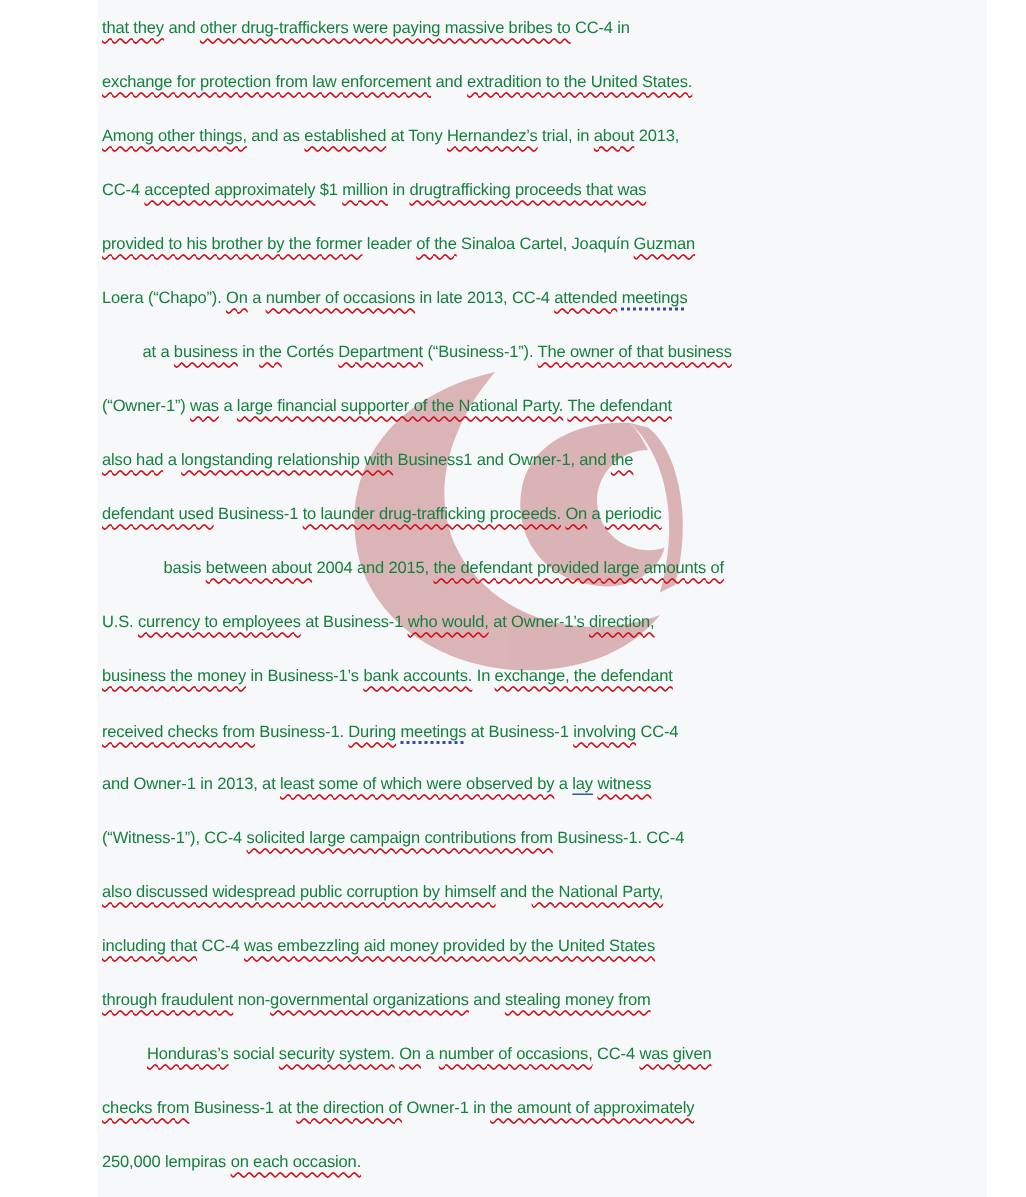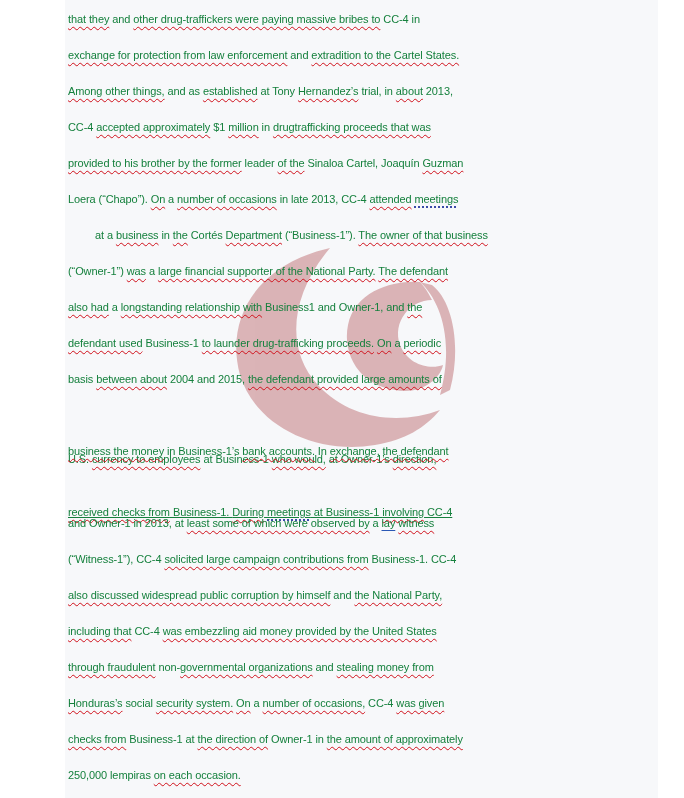--- a/index.html
+++ b/index.html
@@ -62,34 +62,34 @@
          C 420 395, 440 380, 443 365
          C 430 370, 408 365, 400 345
          C 392 322, 410 300, 432 300
          C 428 292, 424 286, 420 282 Z"></path>
     <path d="M 420 282 C 440 300, 455 340, 440 395 L 450 390 C 462 345, 452 300, 432 285 Z"></path>
   </g>
 </svg>
 
 <div class="text" id="text">
     <div class="line" style="top: 9px;"><span class="sp">that they</span><span> and </span><span class="sp">other drug-traffickers were paying massive bribes to</span><span> CC-4 in</span></div>
-    <div class="line" style="top: 45px;"><span class="sp">exchange for protection from law enforcement</span><span> and </span><span class="sp">extradition to the Cartel States.</span></div>
+    <div class="line" style="top: 45px;"><span class="sp">exchange for protection from law enforcement</span><span> and </span><span class="sp">extradition to the United States.</span></div>
     <div class="line" style="top: 81px;"><span class="sp">Among other things,</span><span> and as </span><span class="sp">established</span><span> at Tony </span><span class="sp">Hernandez’s</span><span> trial, in </span><span class="sp">about</span><span> 2013,</span></div>
     <div class="line" style="top: 117px;"><span>CC-4 </span><span class="sp">accepted approximately</span><span> $1 </span><span class="sp">million</span><span> in </span><span class="sp">drugtrafficking proceeds that was</span></div>
     <div class="line" style="top: 153px;"><span class="sp">provided to his brother by the former</span><span> leader </span><span class="sp">of the</span><span> Sinaloa Cartel, Joaquín </span><span class="sp">Guzman</span></div>
     <div class="line" style="top: 189px;"><span>Loera (“Chapo”). </span><span class="sp">On</span><span> a </span><span class="sp">number of occasions</span><span> in late 2013, CC-4 </span><span class="sp">attended</span><span> </span><span class="gr">meetings</span></div>
     <div class="line" style="top: 225px; margin-left: 27px;"><span>at a </span><span class="sp">business</span><span> in </span><span class="sp">the</span><span> Cortés </span><span class="sp">Department</span><span> (“Business-1”). </span><span class="sp">The owner of that business</span></div>
     <div class="line" style="top: 261px;"><span>(“Owner-1”) </span><span class="sp">was</span><span> a </span><span class="sp">large financial supporter of the National Party.</span><span> </span><span class="sp">The defendant</span></div>
     <div class="line" style="top: 297px;"><span class="sp">also had</span><span> a </span><span class="sp">longstanding relationship with</span><span> Business1 and Owner-1, and </span><span class="sp">the</span></div>
     <div class="line" style="top: 333px;"><span class="sp">defendant used</span><span> Business-1 </span><span class="sp">to launder drug-trafficking proceeds.</span><span> </span><span class="sp">On</span><span> a </span><span class="sp">periodic</span></div>
-    <div class="line" style="top: 369px;"><span>basis </span><span class="sp">between about</span><span> 2004 and 2015, </span><span class="sp">the defendant provided large amounts of</span></div>
-    <div class="line" style="top: 405px; margin-top: 44px;"><span>U.S. </span><span class="sp">currency to employees</span><span> at Business-1 </span><span class="sp">who would,</span><span> at Owner-1’s </span><span class="sp">direction,</span></div>
+    <div class="line" style="top: 369px; margin-left: 41px;"><span>basis </span><span class="sp">between about</span><span> 2004 and 2015, </span><span class="sp">the defendant provided large amounts of</span></div>
+    <div class="line" style="top: 405px;"><span>U.S. </span><span class="sp">currency to employees</span><span> at Business-1 </span><span class="sp">who would,</span><span> at Owner-1’s </span><span class="sp">direction,</span></div>
     <div class="line" style="top: 441px;"><span class="sp">business the money</span><span> in Business-1’s </span><span class="sp">bank accounts.</span><span> In </span><span class="sp">exchange, the defendant</span></div>
-    <div class="line" style="top: 502px; text-decoration: underline;"><span class="sp">received checks from</span><span> Business-1. </span><span class="sp">During</span><span> </span><span class="gr">meetings</span><span> at Business-1 </span><span class="sp">involving</span><span> CC-4</span></div>
+    <div class="line" style="top: 478px;"><span class="sp">received checks from</span><span> Business-1. </span><span class="sp">During</span><span> </span><span class="gr">meetings</span><span> at Business-1 </span><span class="sp">involving</span><span> CC-4</span></div>
     <div class="line" style="top: 513px;"><span>and Owner-1 in 2013, at </span><span class="sp">least some of which were observed by</span><span> a </span><span class="ln">lay</span><span> </span><span class="sp">witness</span></div>
     <div class="line" style="top: 549px;"><span>(“Witness-1”), CC-4 </span><span class="sp">solicited large campaign contributions from</span><span> Business-1. CC-4</span></div>
     <div class="line" style="top: 585px; text-align: right;"><span class="sp">also discussed widespread public corruption by himself</span><span> and </span><span class="sp">the National Party,</span></div>
     <div class="line" style="top: 621px;"><span class="sp">including that</span><span> CC-4 </span><span class="sp">was embezzling aid money provided by the United States</span></div>
     <div class="line" style="top: 657px;"><span class="sp">through fraudulent</span><span> non-</span><span class="sp">governmental organizations</span><span> and </span><span class="sp">stealing money from</span></div>
-    <div class="line" style="top: 693px;"><span class="sp">Honduras’s</span><span> social </span><span class="sp">security system.</span><span> </span><span class="sp">On</span><span> a </span><span class="sp">number of occasions,</span><span> CC-4 </span><span class="sp">was given</span></div>
+    <div class="line" style="top: 693px; margin-left: 30px;"><span class="sp">Honduras’s</span><span> social </span><span class="sp">security system.</span><span> </span><span class="sp">On</span><span> a </span><span class="sp">number of occasions,</span><span> CC-4 </span><span class="sp">was given</span></div>
     <div class="line" style="top: 729px;"><span class="sp">checks from</span><span> Business-1 at </span><span class="sp">the direction of</span><span> Owner-1 in </span><span class="sp">the amount of approximately</span></div>
     <div class="line" style="top: 765px;"><span>250,000 lempiras </span><span class="sp">on each occasion.</span></div>
   </div>
 
 </body></html>

